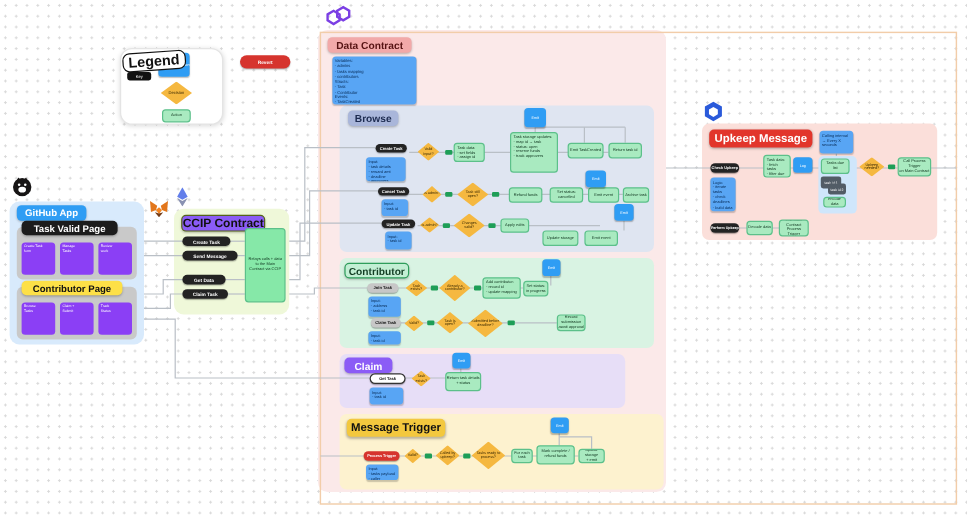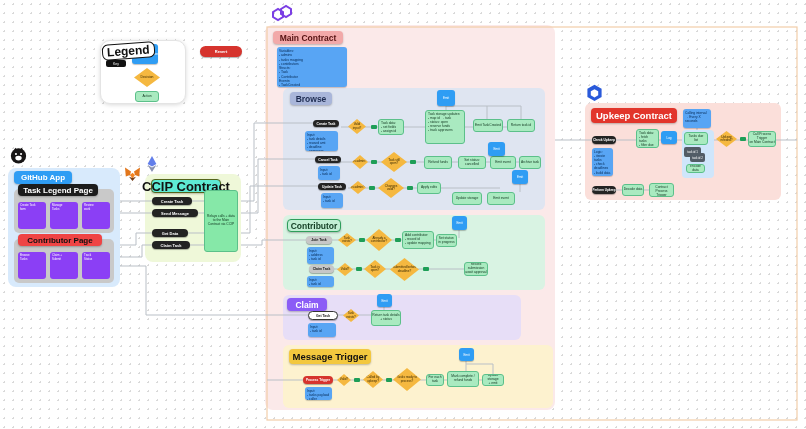--- a/index.html
+++ b/index.html
@@ -131,46 +131,46 @@
 <div class="icon" style="left:586px;top:84px;width:17px;height:18px;">
   <svg width="17" height="18" viewBox="0 0 17 18">
       <path d="M8.5 .8 L15.6 4.8 V12.9 L8.5 17 L1.4 12.9 V4.8 Z" fill="#2a5ada"></path>
       <path d="M8.5 5.2 L12.2 7.3 V11.3 L8.5 13.4 L4.8 11.3 V7.3 Z" fill="#fff"></path>
     </svg>
 </div>
 
 <div class="container" style="left:8px;top:168px;width:112px;height:119px;background:#d8eafc;"></div>
 <div class="badge" style="left:14px;top:171px;width:58px;height:13px;background:#2f9df4;color:#fff;font-size:8px;">GitHub App</div>
 <div class="panel" style="left:14px;top:189px;width:100px;height:44px;"></div>
-<div class="badge" style="left:18px;top:184px;width:80px;height:12px;background:#1c1c1c;color:#fff;font-size:8px;">Task Legend Page</div>
+<div class="badge" style="left:18px;top:184px;width:80px;height:12px;background:#1c1c1c;color:#fff;font-size:8px;">Task Valid Page</div>
 <div class="purplecard" style="left:18px;top:202px;width:28px;height:27px;">Create Task
 form</div>
 <div class="purplecard" style="left:50px;top:202px;width:28px;height:27px;">Manage
 Tasks</div>
 <div class="purplecard" style="left:82px;top:202px;width:28px;height:27px;">Review
 work</div>
 <div class="panel" style="left:14px;top:239px;width:100px;height:44px;"></div>
-<div class="badge" style="left:18px;top:234px;width:84px;height:12px;background:#ef4444;color:#111;font-size:8px;">Contributor Page</div>
+<div class="badge" style="left:18px;top:234px;width:84px;height:12px;background:#fde047;color:#111;font-size:8px;">Contributor Page</div>
 <div class="purplecard" style="left:18px;top:252px;width:28px;height:27px;">Browse
 Tasks</div>
 <div class="purplecard" style="left:50px;top:252px;width:28px;height:27px;">Claim +
 Submit</div>
 <div class="purplecard" style="left:82px;top:252px;width:28px;height:27px;">Track
 Status</div>
 
 <div class="container" style="left:145px;top:174px;width:96px;height:88px;background:#eff8d9;"></div>
-<div class="badge" style="left:151px;top:179px;width:70px;height:14px;background:#5eead4;color:#111;font-size:13px;border:1px solid #55641a;">CCIP Contract</div>
+<div class="badge" style="left:151px;top:179px;width:70px;height:14px;background:#8b5cf6;color:#111;font-size:10px;border:1px solid #55641a;">CCIP Contract</div>
 <div class="pill dark" style="left:152px;top:197px;width:40px;height:8px;">Create Task</div>
 <div class="pill dark" style="left:152px;top:209px;width:46px;height:8px;">Send Message</div>
 <div class="pill dark" style="left:152px;top:229px;width:36px;height:8px;">Get Data</div>
 <div class="pill dark" style="left:152px;top:241px;width:38px;height:8px;">Claim Task</div>
 <div class="greenbox" style="left:204px;top:190px;width:34px;height:62px;background:#86e8a8;padding:2px;">Relays calls + data to the Main Contract via CCIP</div>
 
 <div class="container" style="left:265px;top:25px;width:290px;height:385px;background:#fbe9e9;"></div>
-<div class="badge" style="left:273px;top:31px;width:70px;height:13px;background:#f2a9a9;color:#551212;font-size:8.5px;">Main Contract</div>
+<div class="badge" style="left:273px;top:31px;width:70px;height:13px;background:#f2a9a9;color:#551212;font-size:8.5px;">Data Contract</div>
 <div class="bluebox" style="left:277px;top:47px;width:70px;height:40px;font-size:3.4px;">Variables:
 - admins
 - tasks mapping
 - contributors
 Structs:
 - Task
 - Contributor
 Events:
 - TaskCreated
 - TaskCompleted</div>
@@ -286,21 +286,21 @@
 process?</div>
 <div class="greenbox" style="left:426px;top:374px;width:18px;height:12px;">For each
 task</div>
 <div class="greenbox" style="left:447px;top:371px;width:32px;height:16px;">Mark complete /
 refund funds</div>
 <div class="greenbox" style="left:482px;top:374px;width:22px;height:12px;">Update storage
 + emit</div>
 <div class="bluenode" style="left:459px;top:348px;width:15px;height:13px;">Emit</div>
 
 <div class="container" style="left:585px;top:103px;width:196px;height:97px;background:#fbdfda;border-radius:6px;"></div>
-<div class="badge" style="left:591px;top:108px;width:86px;height:15px;background:#e2352b;color:#fff;font-size:9.5px;">Upkeep Contract</div>
+<div class="badge" style="left:591px;top:108px;width:86px;height:15px;background:#e2352b;color:#fff;font-size:9.5px;">Upkeep Message</div>
 <div class="bluebox" style="left:683px;top:109px;width:28px;height:19px;">Calling interval
 → Every X seconds</div>
 <div class="pill dark" style="left:592px;top:136px;width:24px;height:8px;font-size:3.2px;">Check Upkeep</div>
 <div class="bluebox" style="left:592px;top:148px;width:21px;height:28px;">Logic:
 - iterate tasks
 - check deadlines
 - build data</div>
 <div class="greenbox list" style="left:636px;top:129px;width:23px;height:19px;">Task data:
 - fetch tasks
 - filter due</div>

